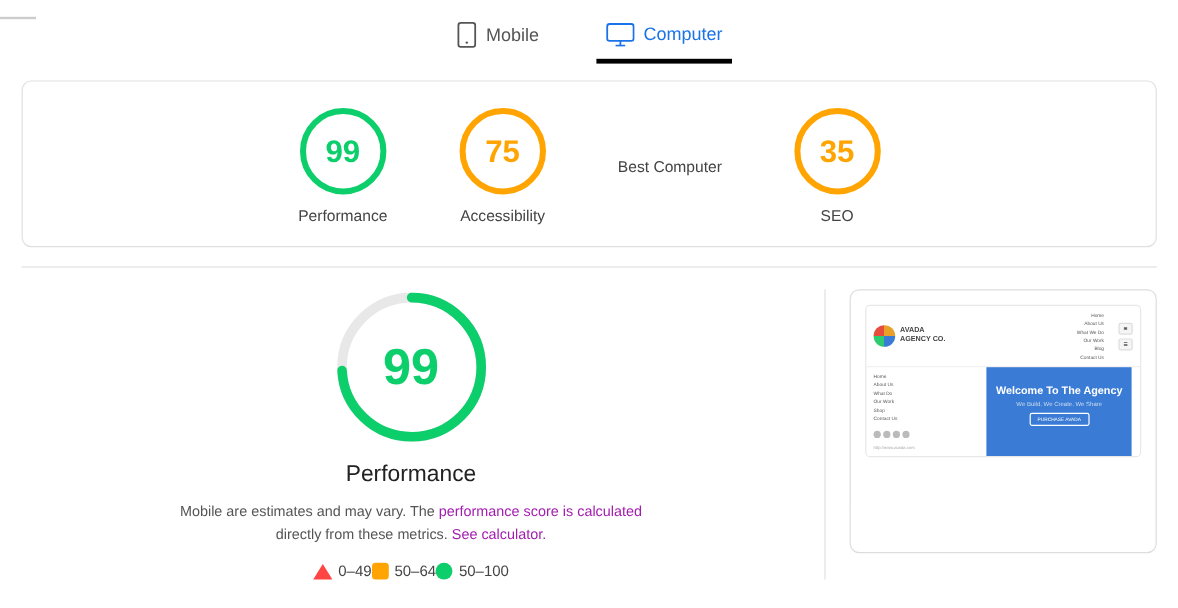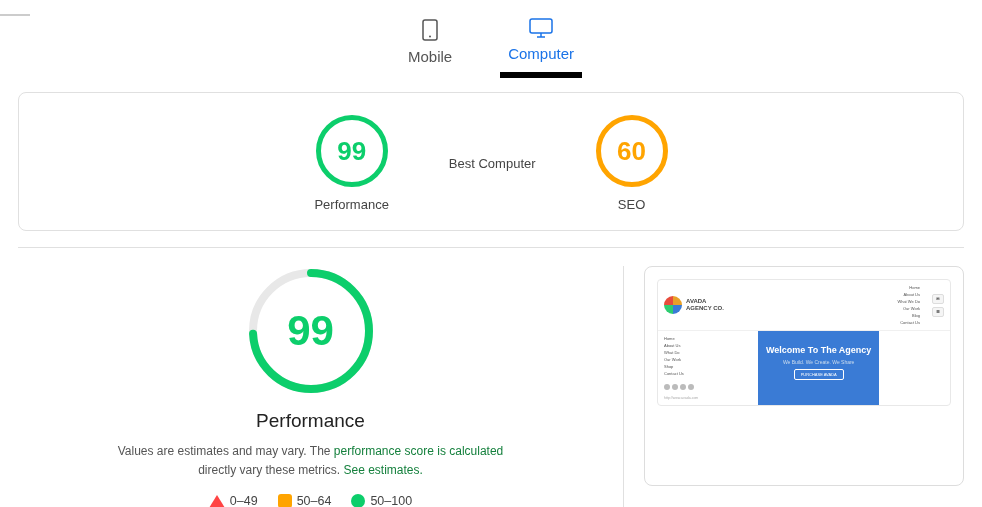--- a/index.html
+++ b/index.html
@@ -32,25 +32,24 @@
       display: flex;
       align-items: center;
       gap: 7px;
       padding: 6px 8px 10px 8px;
       font-size: 15px;
       cursor: pointer;
       border: none;
       background: none;
       color: #555;
       border-bottom: 3px solid transparent;
-      flex-direction: column;
     }
     .tab-btn.active {
       color: #1a73e8;
-      border-bottom: 6px solid #000000;
+      border-bottom: 4px solid #000000;
     }
 
     
     .score-panel {
       display: flex;
       justify-content: center;
       align-items: center;
       gap: 60px;
       padding: 22px 20px 18px 20px;
       border: 1px solid #e0e0e0;
@@ -133,28 +132,28 @@
 
     .perf-note {
       font-size: 12px;
       color: #555;
       text-align: center;
       max-width: 400px;
       line-height: 1.6;
       margin-bottom: 14px;
     }
     .perf-note a {
-      color: #15803d;
+      color: #a21caf;
       text-decoration: none;
     }
 
     .legend {
       display: flex;
       align-items: center;
-      gap: 20px;
+      gap: 0;
       font-size: 12.5px;
       color: #444;
     }
     .legend-item {
       display: flex;
       align-items: center;
       gap: 5px;
     }
     .legend-dot {
       width: 14px;
@@ -164,21 +163,21 @@
     .legend-triangle {
       width: 0;
       height: 0;
       border-left: 8px solid transparent;
       border-right: 8px solid transparent;
       border-bottom: 13px solid #f44;
     }
 
     
     .right-panel {
-      width: 320px;
+      width: 256px;
       min-height: 220px;
       border: 1px solid #ddd;
       border-radius: 8px;
       overflow: hidden;
       background: #fff;
       padding: 12px;
       display: flex;
       flex-direction: column;
     }
 
@@ -336,28 +335,34 @@
 
 <div class="score-panel">
 
   <div class="score-item">
     <div class="score-circle green">
       <span>99</span>
     </div>
     <span class="score-label">Performance</span>
   </div>
 
+  <div class="score-item">
+    <div class="score-circle orange">
+      <span>75</span>
+    </div>
+    <span class="score-label">Accessibility</span>
+  </div>
 
   <div class="score-item">
     <span class="score-label">Best Computer</span>
   </div>
 
   <div class="score-item">
     <div class="score-circle orange">
-      <span>60</span>
+      <span>35</span>
     </div>
     <span class="score-label">SEO</span>
   </div>
 </div>
 
 <div class="divider"></div>
 
 <div class="main-content">
 
   <div class="left-panel">
@@ -368,22 +373,22 @@
         <circle cx="65" cy="65" r="58" fill="none" stroke="#e8e8e8" stroke-width="8"></circle>
 
         <circle cx="65" cy="65" r="58" fill="none" stroke="#0cce6b" stroke-width="8" stroke-dasharray="361 364" stroke-dashoffset="91" stroke-linecap="round" transform="rotate(-90 65 65)"></circle>
       </svg>
       <span class="big-score-text">99</span>
     </div>
 
     <div class="perf-title">Performance</div>
 
     <div class="perf-note">
-      <span>Values are estimates and may vary. The </span><a href="#"><span>performance score is calculated</span></a><br>
-      <span>directly vary these metrics. </span><a href="#"><span>See estimates.</span></a>
+      <span>Mobile are estimates and may vary. The </span><a href="#"><span>performance score is calculated</span></a><br>
+      <span>directly from these metrics. </span><a href="#"><span>See calculator.</span></a>
     </div>
 
     <div class="legend">
       <div class="legend-item">
         <div class="legend-triangle"></div>
         <span>0–49</span>
       </div>
       <div class="legend-item">
         <div class="legend-dot" style="background:#ffa400;"></div>
         <span>50–64</span>

